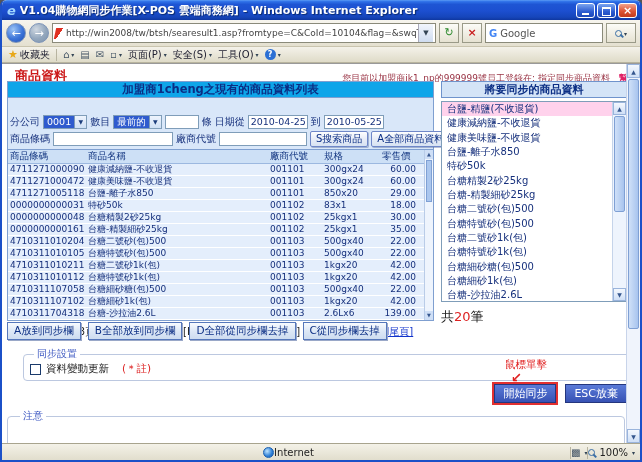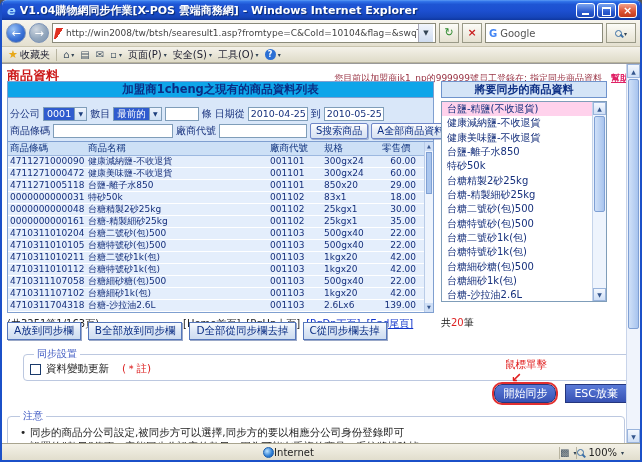--- a/index.html
+++ b/index.html
@@ -51,29 +51,29 @@
   .commandbar{height:16px;display:flex;align-items:center;gap:6px;padding:0 6px;
     background:linear-gradient(180deg,#f4f2ea,#dfdbc8);border-bottom:1px solid #b8b49e;font-size:10px;color:#223;}
   .star{color:#e8a817;font-size:11px;}
   .cmd-sep{width:1px;height:12px;background:#b8b4a0;}
   .cmd-ico{font-size:10px;color:#456;}
   .cmd-item{display:flex;align-items:center;gap:2px;white-space:nowrap;}
   .help-ico{width:11px;height:11px;border-radius:50%;background:#2b6fd4;color:#fff;font-size:8px;line-height:11px;text-align:center;font-weight:bold;}
   
   .content{position:relative;height:380px;background:#fff;border-top:1px solid #999;overflow:hidden;}
   .page{position:absolute;left:5px;top:2px;width:622px;height:378px;overflow:hidden;}
-  .hdr-row{position:absolute;left:0;top:0;width:100%;display:flex;justify-content:space-between;align-items:flex-end;}
+  .hdr-row{position:absolute;left:8px;top:0;width:100%;display:flex;justify-content:space-between;align-items:flex-end;}
   .page-title{font-size:13px;font-weight:bold;color:#cc1a1a;}
   .login-info{font-size:9px;color:#993344;}
   .help-link{font-size:9px;font-weight:bold;color:#e02266;text-decoration:underline;margin-left:4px;cursor:pointer;}
   
   .left-panel{position:absolute;left:0;top:15px;width:427px;}
   .box-title{background:#0ea5e9;border:1px solid #7f9fd0;border-bottom:none;height:16px;line-height:15px;
     text-align:center;font-size:11.5px;font-weight:bold;color:#0b2e84;}
-  .form-area{background:#d9e7f9;border:1px solid #7f9fd0;border-bottom:none;padding:7px 2px 2px;font-size:10px;color:#16307c;}
+  .form-area{background:#d9e7f9;border:1px solid #7f9fd0;border-bottom:none;padding:15px 2px 2px;font-size:10px;color:#16307c;}
   .form-row{display:flex;align-items:center;gap:3px;height:17px;white-space:nowrap;}
   .xp-select{display:inline-flex;border:1px solid #7f9db9;background:#fff;height:14px;}
   .xp-select .val{background:#2f5bce;color:#fff;padding:0 3px;font-size:9.5px;line-height:12px;}
   .xp-select .arrow{width:12px;background:linear-gradient(#eef4fd,#cfe0f5);border-left:1px solid #7f9db9;
     font-size:6px;color:#1b3d7c;text-align:center;line-height:12px;}
   .inp{height:14px;border:1px solid #7f9db9;background:#fff;font-size:9.5px;color:#16307c;padding:0 2px;
     font-family:"DejaVu Sans",sans-serif;}
   .inp.date{width:60px;text-align:center;}
   .inp.small{width:34px;}
   .inp.barcode{width:120px;}
@@ -96,63 +96,63 @@
   .tbl-scroll .thumb{position:absolute;left:1px;right:1px;top:10px;height:42px;background:#aac6ee;border:1px solid #7fa0d4;}
   .pagination{margin-top:4px;display:flex;font-size:10px;color:#222;gap:6px;align-items:center;}
   .pg-summary{width:170px;}
   .pg-link{color:#222;}
   .pg-link.active{color:#1133cc;text-decoration:underline;cursor:pointer;}
   .actions-row{position:absolute;left:0;top:256px;display:flex;gap:7px;}
   .action-btn{font-size:10.5px;color:#0b2e84;background:linear-gradient(180deg,#f8fbff,#dde8f6 50%,#cddcf0);
     border:1px solid #5577bb;box-shadow:1px 1px 0 #9aa8c8;padding:1px 6px;height:18px;cursor:pointer;
     font-family:"DejaVu Sans",sans-serif;}
   
-  .right-panel{position:absolute;left:434px;top:15px;width:166px;}
+  .right-panel{position:absolute;left:434px;top:15px;width:186px;}
   .sync-title{border:1px solid #6f93cc;background:#d4e4f7;height:17px;line-height:16px;text-align:center;
     font-size:11px;font-weight:bold;color:#0b2e84;}
   .listbox{margin-top:3px;border:1px solid #7f9db9;background:#fff;height:201px;position:relative;overflow:hidden;}
   .listbox .items{margin-right:14px;}
   .list-item{font-size:10px;color:#16307c;height:14.35px;line-height:14px;padding-left:5px;white-space:nowrap;overflow:hidden;}
   .list-item.selected{background:#ffd2ec;}
   .lb-scroll{position:absolute;right:0;top:0;bottom:0;width:14px;background:#eef4fd;border-left:1px solid #c5d4ea;}
   .lb-scroll .up,.lb-scroll .dn{position:absolute;left:0;width:100%;height:13px;
     background:linear-gradient(#f4f8fe,#cfdff6);border:1px solid #9ab4dc;font-size:6px;color:#35568e;text-align:center;line-height:12px;}
   .lb-scroll .up{top:0;}.lb-scroll .dn{bottom:0;}
   .lb-scroll .thumb{position:absolute;left:1px;right:1px;top:14px;height:96px;
     background:linear-gradient(90deg,#cfe0f8,#a8c4ee);border:1px solid #7fa0d4;border-radius:2px;}
-  .count-line{margin-top:14px;font-size:10px;color:#222;}
+  .count-line{margin-top:6px;font-size:13px;color:#222;}
   .count-num{color:#dd2222;}
   
   fieldset{border:1px solid #bcc8e0;border-radius:4px;}
   .sync-fieldset{position:absolute;left:16px;top:281px;width:618px;height:34px;padding:0 6px;}
   legend{font-size:10px;color:#3f5ac2;padding:0 3px;margin-left:4px;}
   .chk-row{display:flex;align-items:center;gap:5px;margin-top:1px;}
   .checkbox{width:11px;height:11px;border:1px solid #1a3a6b;background:#fff;}
   .chk-label{font-size:10.5px;color:#222;}
   .chk-note{font-size:10.5px;color:#dd2222;margin-left:8px;}
   .hint{position:absolute;left:498px;top:292px;font-size:10.5px;font-weight:normal;color:#e02020;}
   .hint-arrow{position:absolute;left:504px;top:304px;font-size:13px;color:#e02020;font-weight:bold;}
   .start-row{position:absolute;right:2px;top:318px;display:flex;gap:9px;}
   .blue-btn{background:linear-gradient(#5a7ad8,#3752b4);color:#fff;border:1px solid #24367e;font-size:11px;
     padding:1px 8px;height:19px;cursor:pointer;font-family:"DejaVu Sans",sans-serif;}
-  .blue-btn.start{outline:2px solid #e23030;border-radius:8px;}
+  .blue-btn.start{outline:2px solid #e23030;}
   
   .notes-fieldset{position:absolute;left:0;top:343px;width:618px;height:60px;padding:2px 8px;}
   .note-item{font-size:10.5px;color:#222;line-height:14px;padding-left:14px;position:relative;white-space:nowrap;overflow:hidden;}
   .note-item::before{content:"\2022";position:absolute;left:4px;}
   
   .page-scrollbar{position:absolute;right:0;top:0;bottom:0;width:14px;background:#f0f4fc;border-left:1px solid #c8d4ea;}
   .page-scrollbar .up,.page-scrollbar .dn{position:absolute;left:0;width:100%;height:14px;
     background:linear-gradient(#f4f8fe,#cfdff6);border:1px solid #9ab4dc;font-size:6px;color:#35568e;text-align:center;line-height:13px;}
   .page-scrollbar .up{top:0;}.page-scrollbar .dn{bottom:0;}
   .page-scrollbar .thumb{position:absolute;left:1px;right:1px;top:15px;height:250px;
     background:linear-gradient(90deg,#cfe0f8,#a8c4ee);border:1px solid #7fa0d4;border-radius:2px;}
   
   .statusbar{height:18px;display:flex;align-items:center;background:linear-gradient(#f4f2e8,#e0dccb);
-    border-top:1px solid #a8a48e;padding:0 16px;gap:0;font-size:10px;color:#222;}
+    border-top:1px solid #a8a48e;padding:0 5px;gap:0;font-size:10px;color:#222;}
   .sb-fill{flex:1;}
   .sb-sep{width:1px;height:12px;background:#b8b4a0;}
   .globe{width:11px;height:11px;border-radius:50%;background:radial-gradient(circle at 35% 35%,#bfe4ff,#2e7fd6 60%,#1b5fb0);
     border:1px solid #1b5fb0;display:inline-block;}
   .sb-right{display:flex;align-items:center;gap:4px;}
 </style>
 </head>
 <body>
 
 <div class="window">
@@ -442,24 +442,20 @@
       <span class="hint">鼠標單擊</span>
       <span class="hint-arrow">↙</span>
 
       <div class="start-row">
         <button class="blue-btn start">開始同步</button>
         <button class="blue-btn">ESC放棄</button>
       </div>
 
       <fieldset class="notes-fieldset">
         <legend>注意</legend>
-        <div>
-            <div class="note-item">同步的商品分公司設定,被同步方可以選擇,同步方的要以相應分公司身份登錄即可</div>
-            <div class="note-item">設置的“數目”值不一定能同步你設定的數目，因為可能有重複的商品，系統將排除掉</div>
-          </div>
       </fieldset>
 
     </div>
 
     <div class="page-scrollbar">
       <div class="up">▲</div>
       <div class="thumb"></div>
       <div class="dn">▼</div>
     </div>
   </div>

